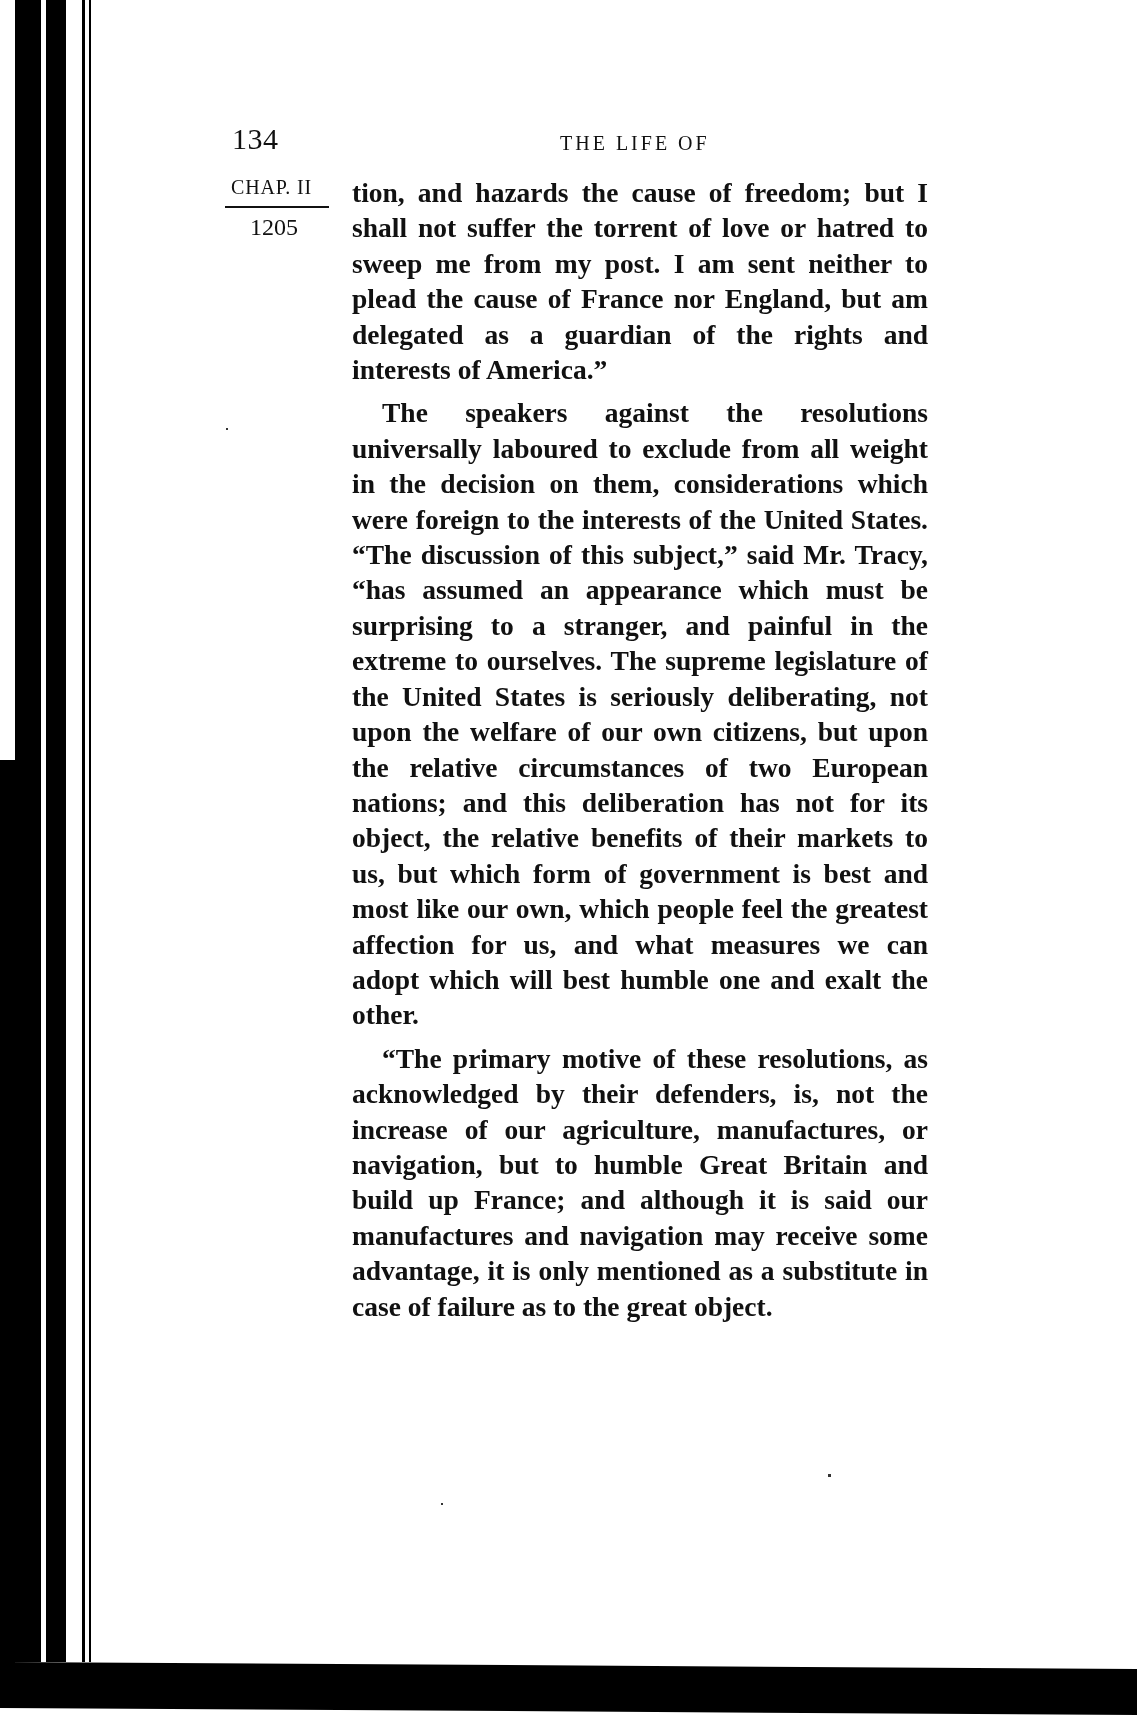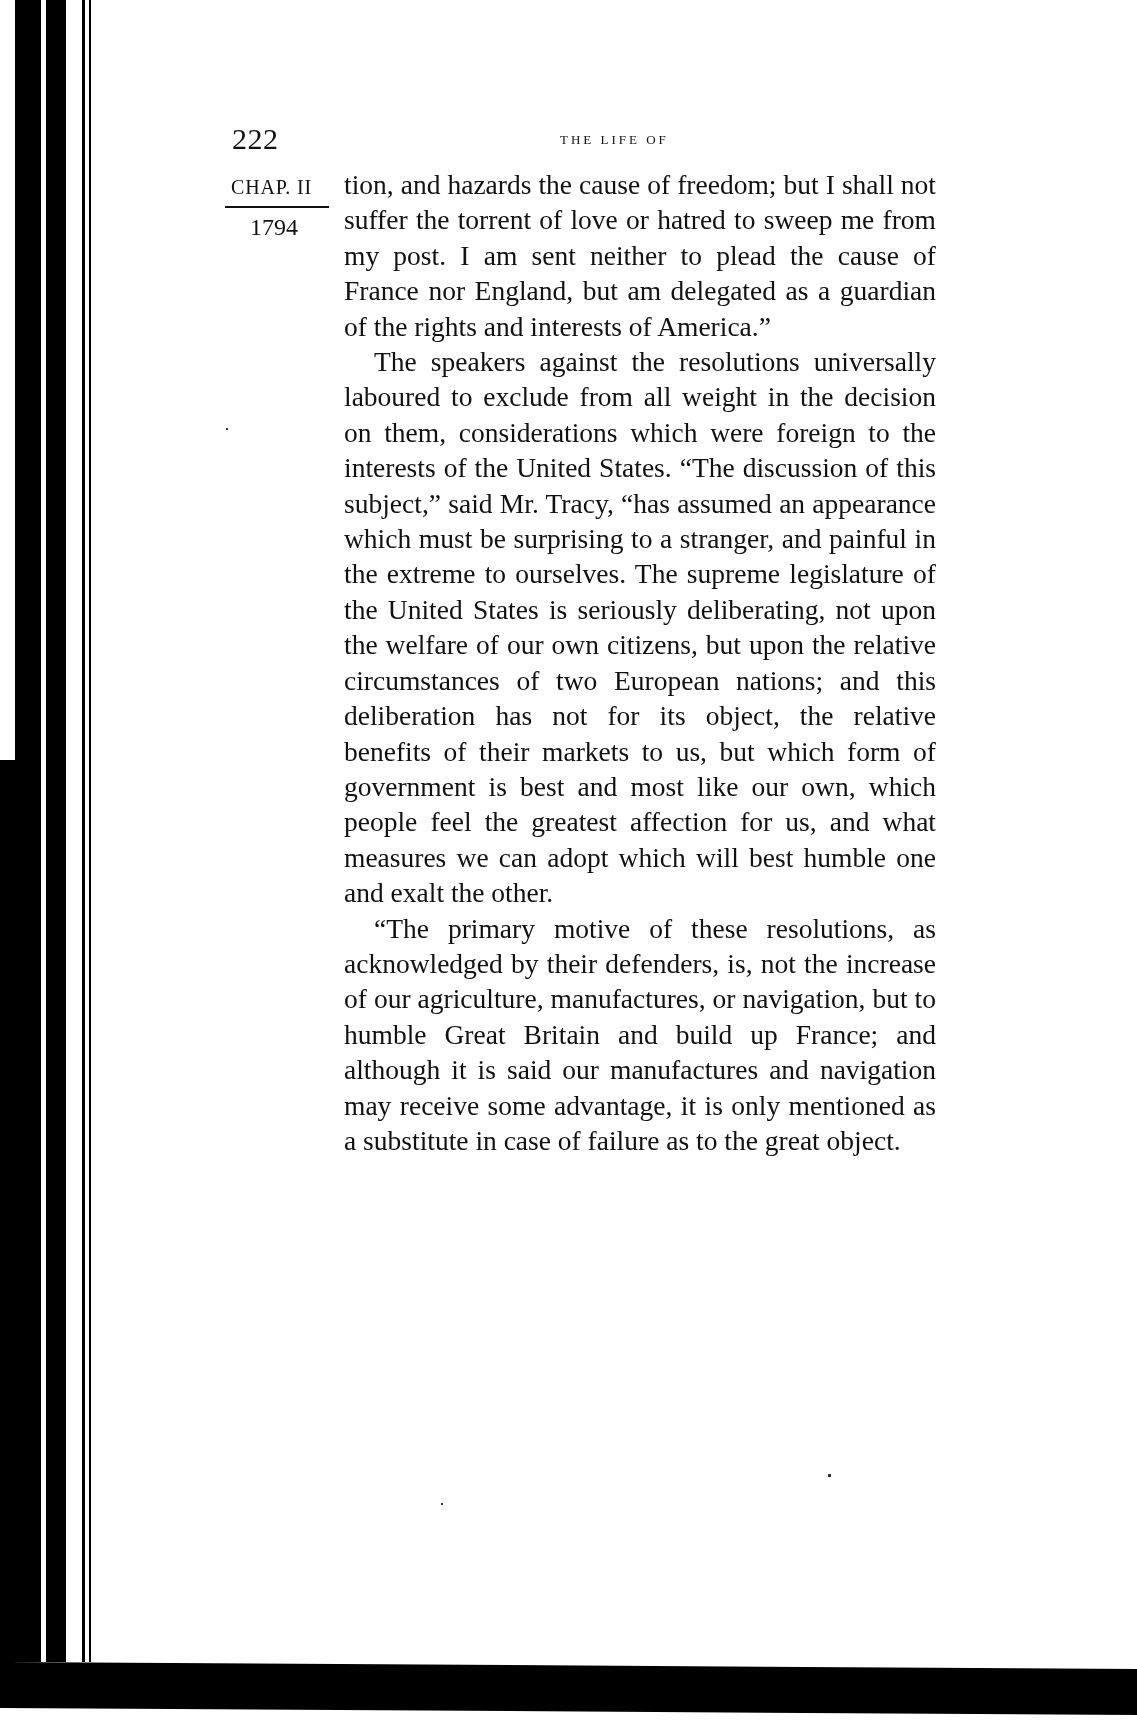--- a/index.html
+++ b/index.html
@@ -22,60 +22,60 @@
     transform: skewY(0.35deg);
     transform-origin: left top;
   }
 
   .page-number {
     position: absolute; left: 232px; top: 122px;
     font-size: 30px; letter-spacing: 0.5px;
   }
   .running-head {
     position: absolute; left: 560px; top: 132px;
-    font-size: 13px; letter-spacing: 3px;
+    font-size: 20px; letter-spacing: 3px;
     font-variant: small-caps; text-transform: uppercase;
   }
   .margin-chap {
     position: absolute; left: 231px; top: 176px;
     font-size: 20px; letter-spacing: 0.8px; text-transform: uppercase;
   }
   .margin-rule {
     position: absolute; left: 225px; top: 206px; width: 104px; height: 2px; background: #111;
   }
   .margin-year {
     position: absolute; left: 250px; top: 214px; font-size: 24px;
   }
 
   .body-text {
     position: absolute; left: 344px; top: 167px; width: 592px;
     font-size: 27.5px; line-height: 35.4px;
     text-align: justify;
     hyphens: none;
   }
-  .body-text p { margin: 0; }
+  .body-text p { margin: 8px; font-weight: bold; }
   .body-text p.indent { text-indent: 30px; }
   .speck { position: absolute; background: #333; }
 </style>
 </head>
 <body>
 
 <div class="binding-a"></div>
 <div class="binding-b"></div>
 <div class="binding-c"></div>
 <div class="binding-d"></div>
 <div class="binding-e"></div>
 <div class="bottom-band"></div>
 
-<div class="page-number">222</div>
+<div class="page-number">134</div>
 <div class="running-head">The Life of</div>
 
 <div class="margin-chap">Chap. II</div>
 <div class="margin-rule"></div>
-<div class="margin-year">1794</div>
+<div class="margin-year">1205</div>
 
 <div class="body-text">
   <p>tion, and hazards the cause of freedom; but I shall not suffer the torrent of love or hatred to sweep me from my post.  I am sent neither to plead the cause of France nor England, but am delegated as a guardian of the rights and inter­ests of America.”</p>
   <p class="indent">The speakers against the resolutions univer­sally laboured to exclude from all weight in the decision on them, considerations which were for­eign to the interests of the United States.  “The discussion of this subject,” said Mr. Tracy, “has assumed an appearance which must be surprising to a stranger, and painful in the extreme to our­selves.  The supreme legislature of the United States is seriously deliberating, not upon the welfare of our own citizens, but upon the relative circumstances of two European nations; and this deliberation has not for its object, the relative benefits of their markets to us, but which form of government is best and most like our own, which people feel the greatest affection for us, and what measures we can adopt which will best humble one and exalt the other.</p>
   <p class="indent">“The primary motive of these resolutions, as acknowledged by their defenders, is, not the in­crease of our agriculture, manufactures, or navi­gation, but to humble Great Britain and build up France; and although it is said our manufactures and navigation may receive some advantage, it is only mentioned as a substitute in case of fail­ure as to the great object.</p>
 </div>
 
 <div class="speck" style="left:828px;top:1474px;width:3px;height:3px;"></div>
 <div class="speck" style="left:441px;top:1503px;width:2px;height:2px;"></div>
 <div class="speck" style="left:226px;top:428px;width:2px;height:2px;"></div>

